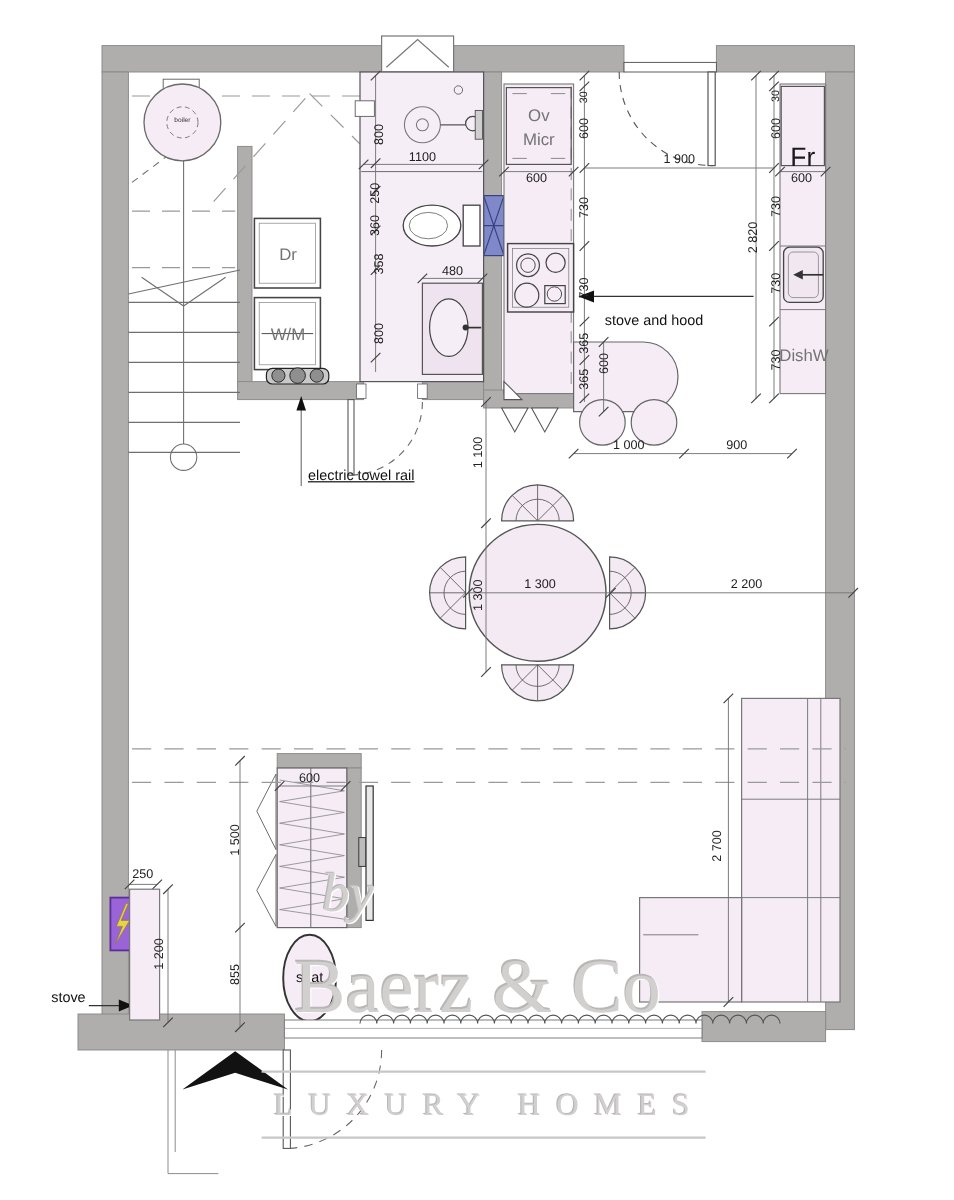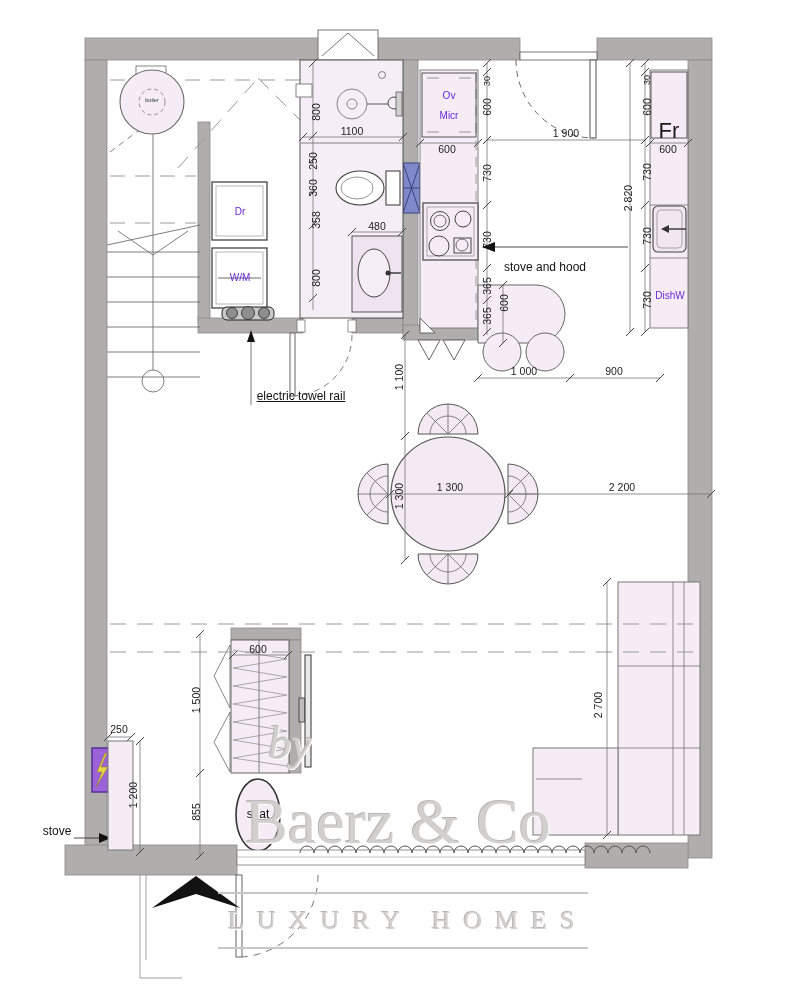--- a/index.html
+++ b/index.html
@@ -4,21 +4,21 @@
 <style>
   html,body{margin:0;padding:0;background:#ffffff;}
   #plan{position:relative;width:795px;height:1000px;background:#ffffff;overflow:hidden;
         font-family:"Liberation Sans", sans-serif;}
   #drawing{position:absolute;left:0;top:0;}
   #labels{position:absolute;left:0;top:0;width:795px;height:1000px;pointer-events:none;}
   .lbl{position:absolute;color:#222;font-size:10.5px;white-space:nowrap;
        transform:translate(-50%,-50%);line-height:1;}
   .rot{transform:translate(-50%,-50%) rotate(-90deg);}
   .small{font-size:9px;}
-  .app{font-size:10px;color:#6d28d9;}
+  .app{font-size:14px;color:#737373;}
   .app-big{font-size:22px;color:#1a1a1a;}
   .app-tiny{font-size:5.5px;color:#333;}
   .note{font-size:12px;color:#111;}
   .underline{text-decoration:underline;}
   .wm{font-family:"Liberation Serif", serif;color:#d2cfcf;
       text-shadow:-1px -1px 0 #b9b6b6, 1px 1px 0 #ffffff;}
   .wm-by{font-size:46px;font-style:italic;}
   .wm-brand{font-size:64px;}
   .wm-tag{font-size:26px;letter-spacing:13px;}
 </style>

